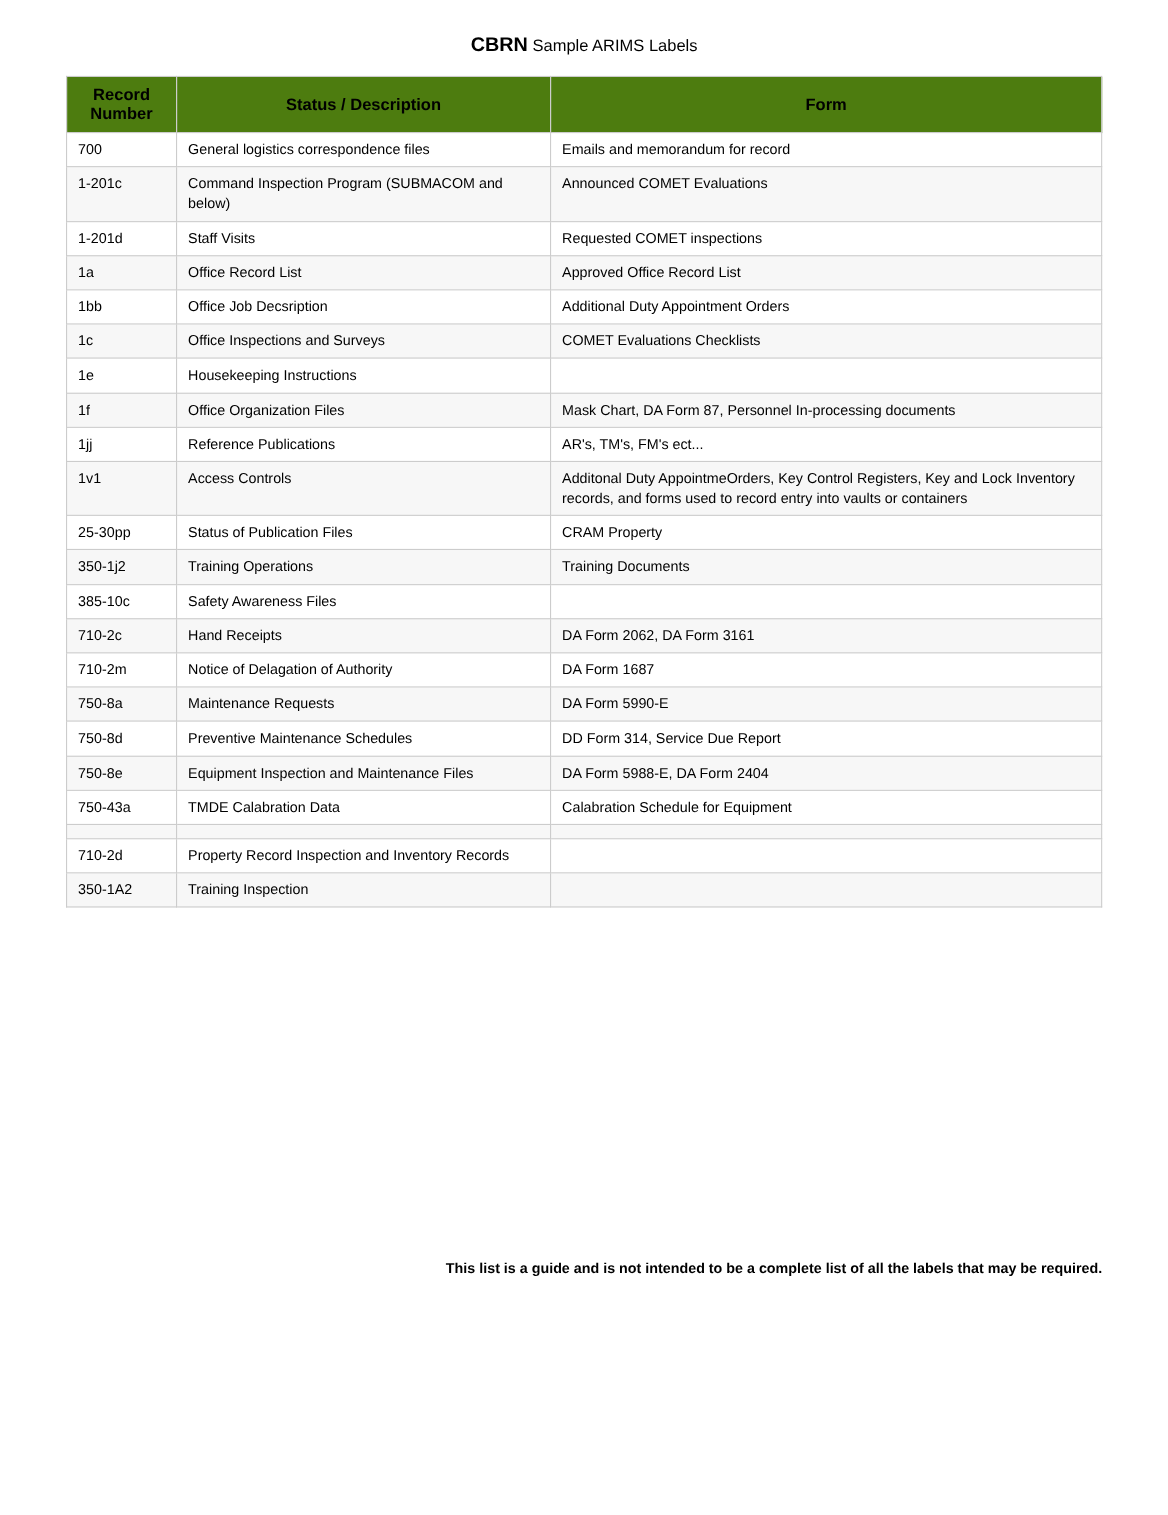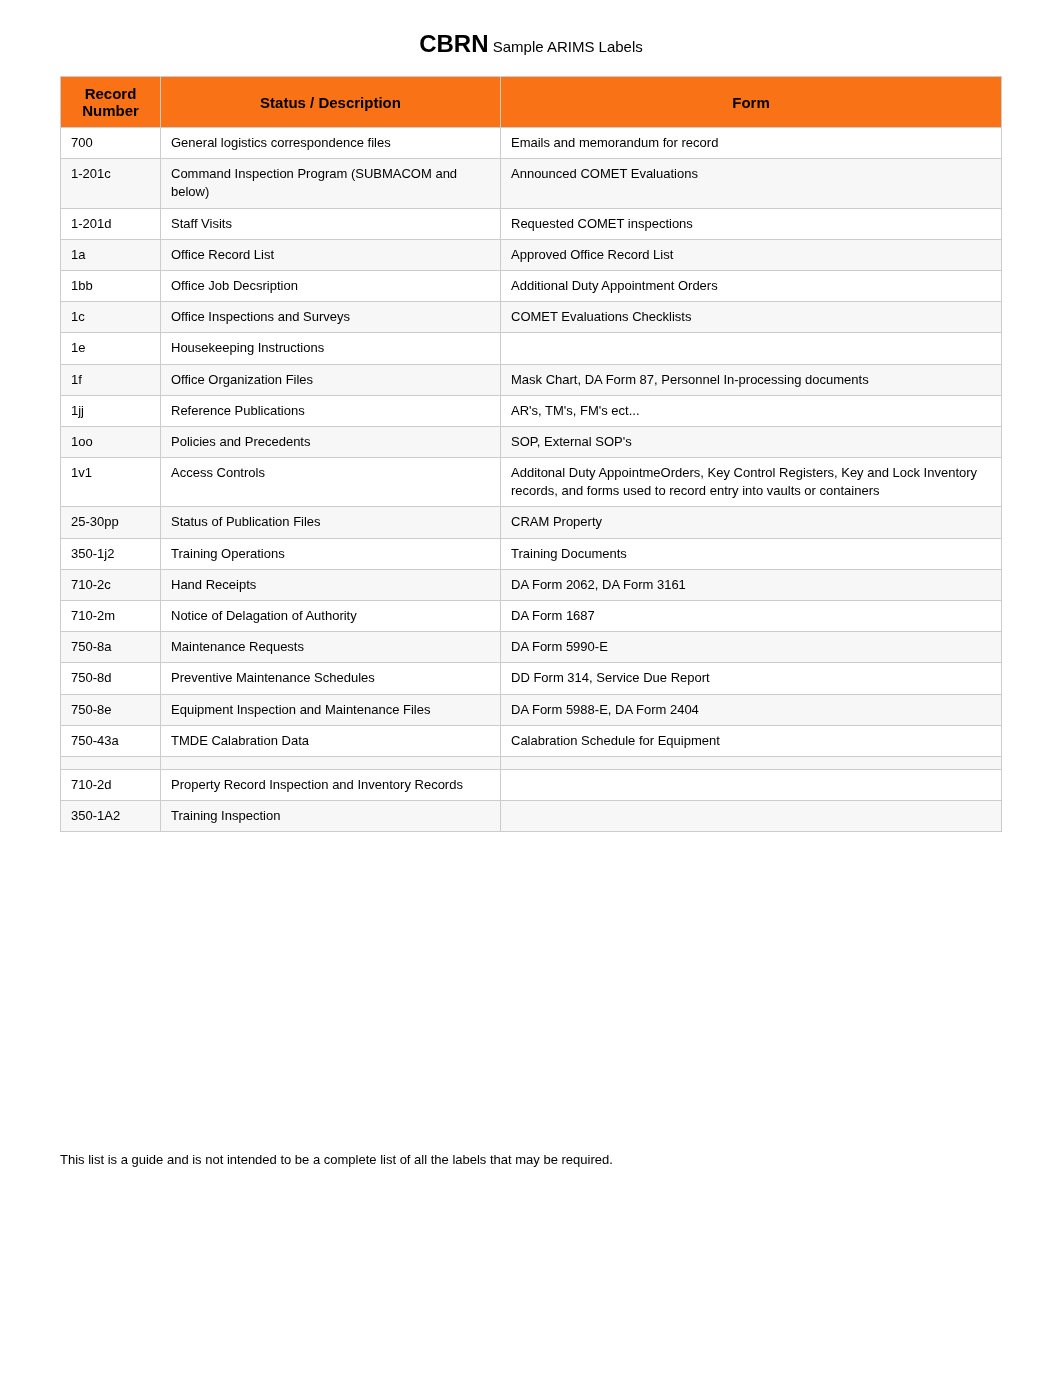--- a/index.html
+++ b/index.html
@@ -11,51 +11,51 @@
       width: 1062px;
       min-height: 1377px;
       padding: 30px 60px;
     }
     .page-title {
       text-align: center;
       margin-bottom: 18px;
       font-size: 15px;
     }
     .page-title strong {
-      font-size: 24px;
+      font-size: 18px;
       font-weight: bold;
     }
     table {
       width: 100%;
       border-collapse: collapse;
       border: 1px solid #ccc;
     }
     thead tr th {
       border: 1px solid #ccc;
       padding: 8px 10px;
       font-weight: bold;
-      background: #f97316;
+      background: #4d7c0f;
       font-size: 15px;
     }
     tbody tr td {
       border: 1px solid #ccc;
       padding: 6px 10px;
       vertical-align: top;
       line-height: 1.4;
     }
     tbody tr:nth-child(even) td {
       background: #f7f7f7;
     }
     tbody tr:nth-child(odd) td {
       background: #fff;
     }
     .footer-note {
       margin-top: 320px;
-      text-align: left;
-      font-weight: normal;
+      text-align: right;
+      font-weight: bold;
       font-size: 13px;
     }
     .col-num { width: 100px; }
     .col-title { width: 340px; }
     .col-form { width: auto; }
   </style>
 </head>
 <body>
 
 <div class="page-title">
@@ -111,38 +111,38 @@
         <td>1f</td>
         <td>Office Organization Files</td>
         <td>Mask Chart, DA Form 87, Personnel In-processing documents</td>
       </tr>
       <tr>
         <td>1jj</td>
         <td>Reference Publications</td>
         <td>AR's, TM's, FM's ect...</td>
       </tr>
       <tr>
-        <td>1oo</td>
-        <td>Policies and Precedents</td>
-        <td>SOP, External SOP's</td>
-      </tr>
-      <tr>
         <td>1v1</td>
         <td>Access Controls</td>
         <td>Additonal Duty AppointmeOrders, Key Control Registers, Key and Lock Inventory records, and forms used  to record entry into vaults or containers</td>
       </tr>
       <tr>
         <td>25-30pp</td>
         <td>Status of Publication Files</td>
         <td>CRAM Property</td>
       </tr>
       <tr>
         <td>350-1j2</td>
         <td>Training Operations</td>
         <td>Training Documents</td>
+      </tr>
+      <tr>
+        <td>385-10c</td>
+        <td>Safety Awareness Files</td>
+        <td></td>
       </tr>
       <tr>
         <td>710-2c</td>
         <td>Hand Receipts</td>
         <td>DA Form 2062, DA Form 3161</td>
       </tr>
       <tr>
         <td>710-2m</td>
         <td>Notice of Delagation of Authority</td>
         <td>DA Form 1687</td>

